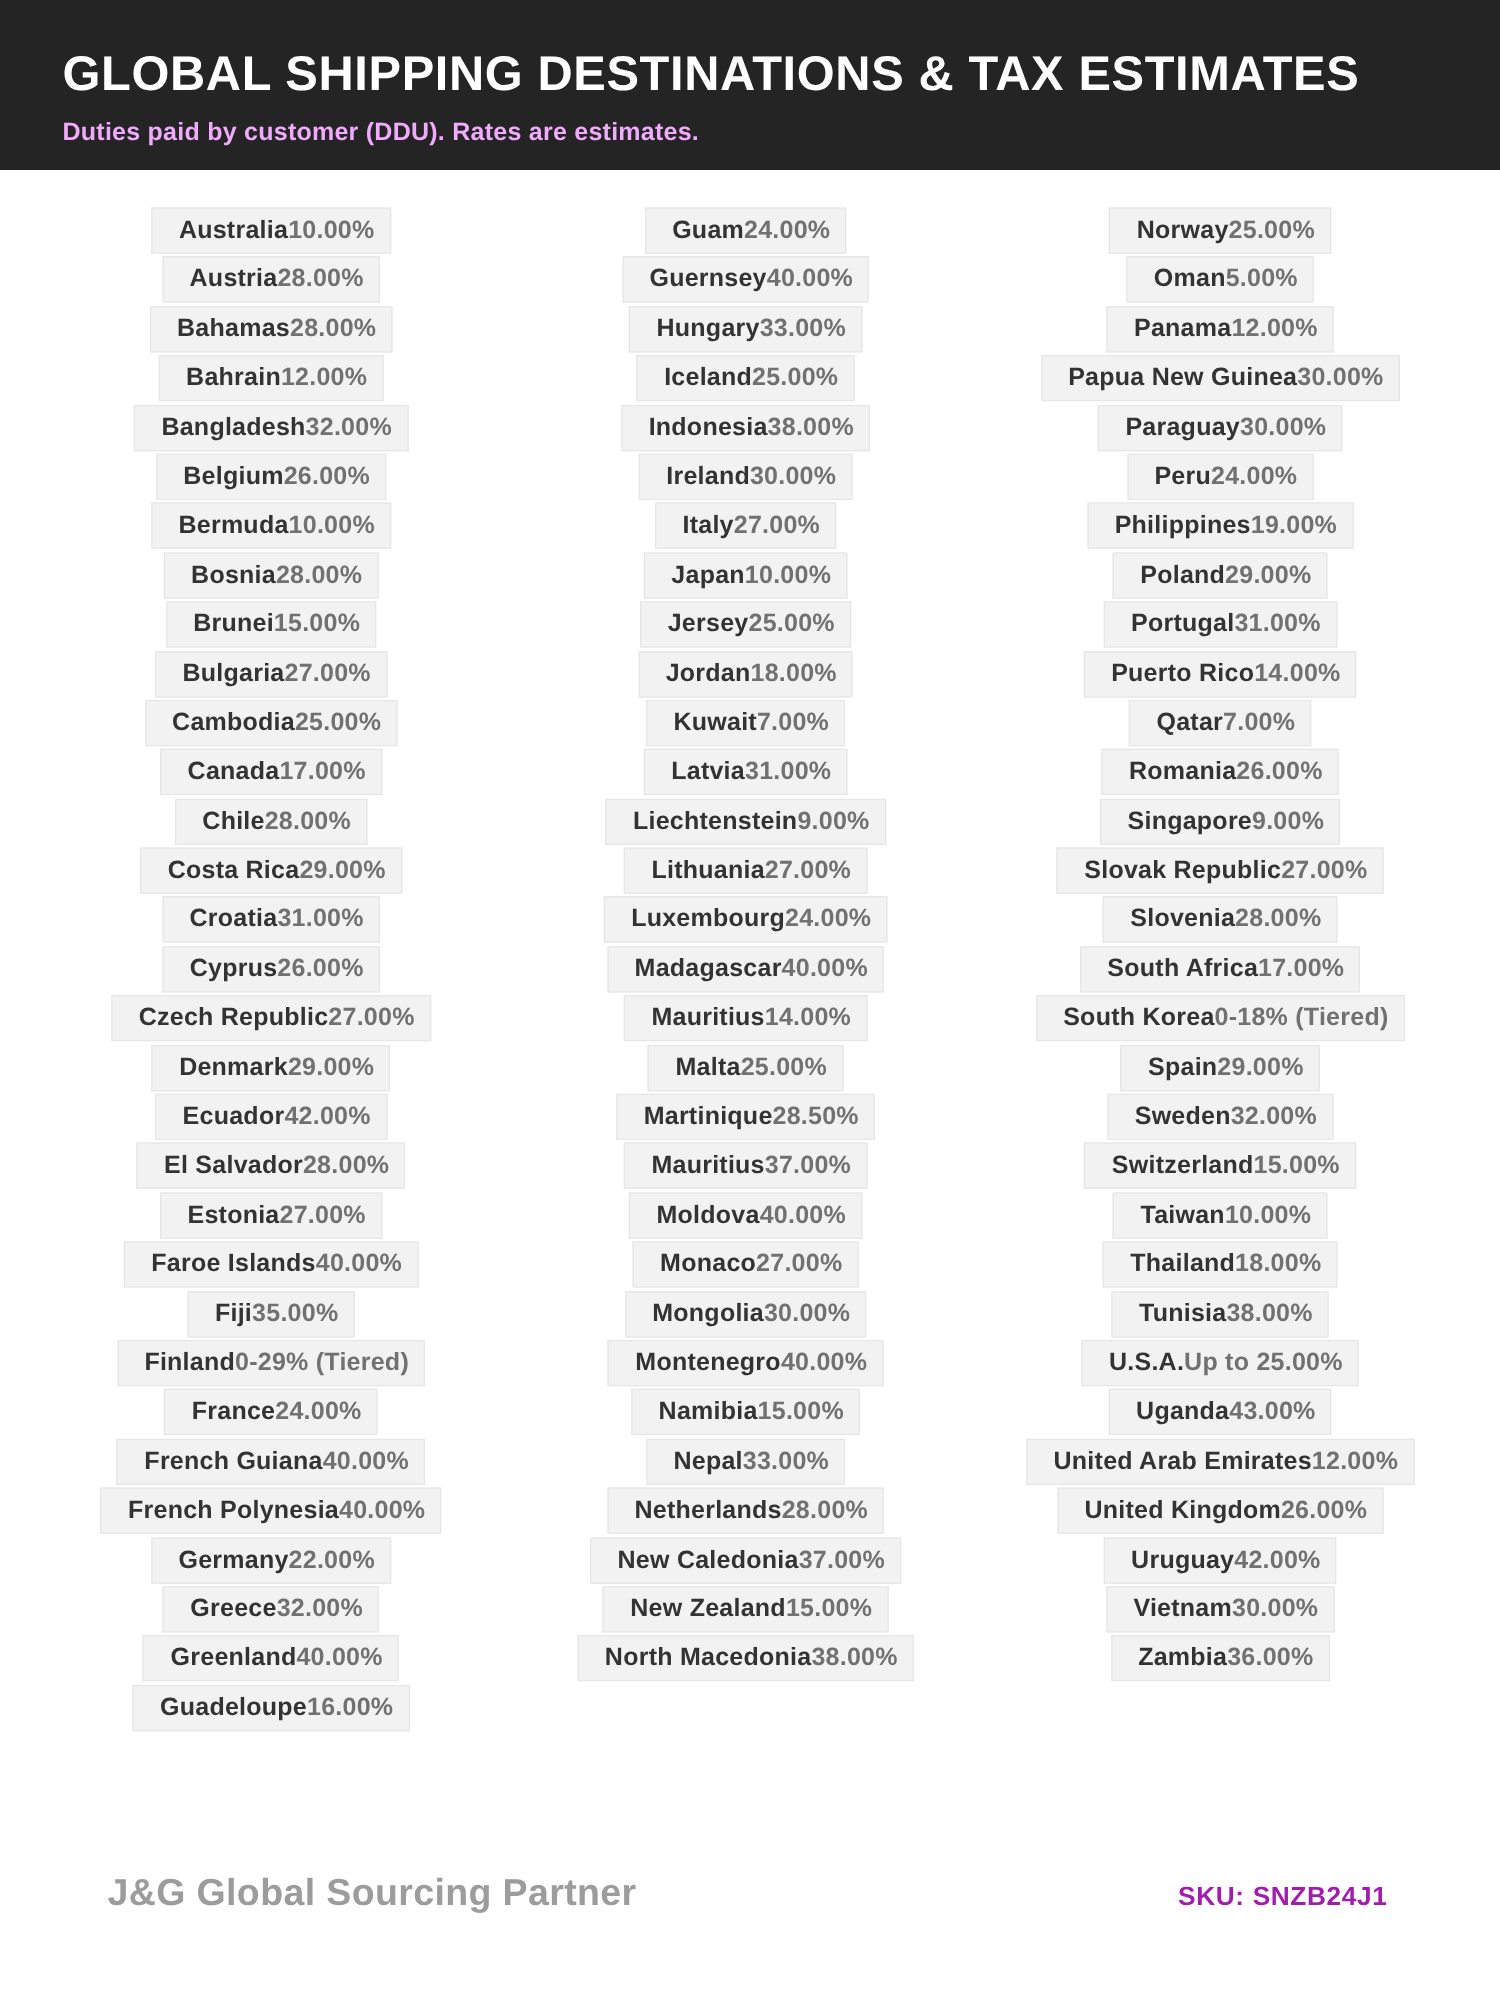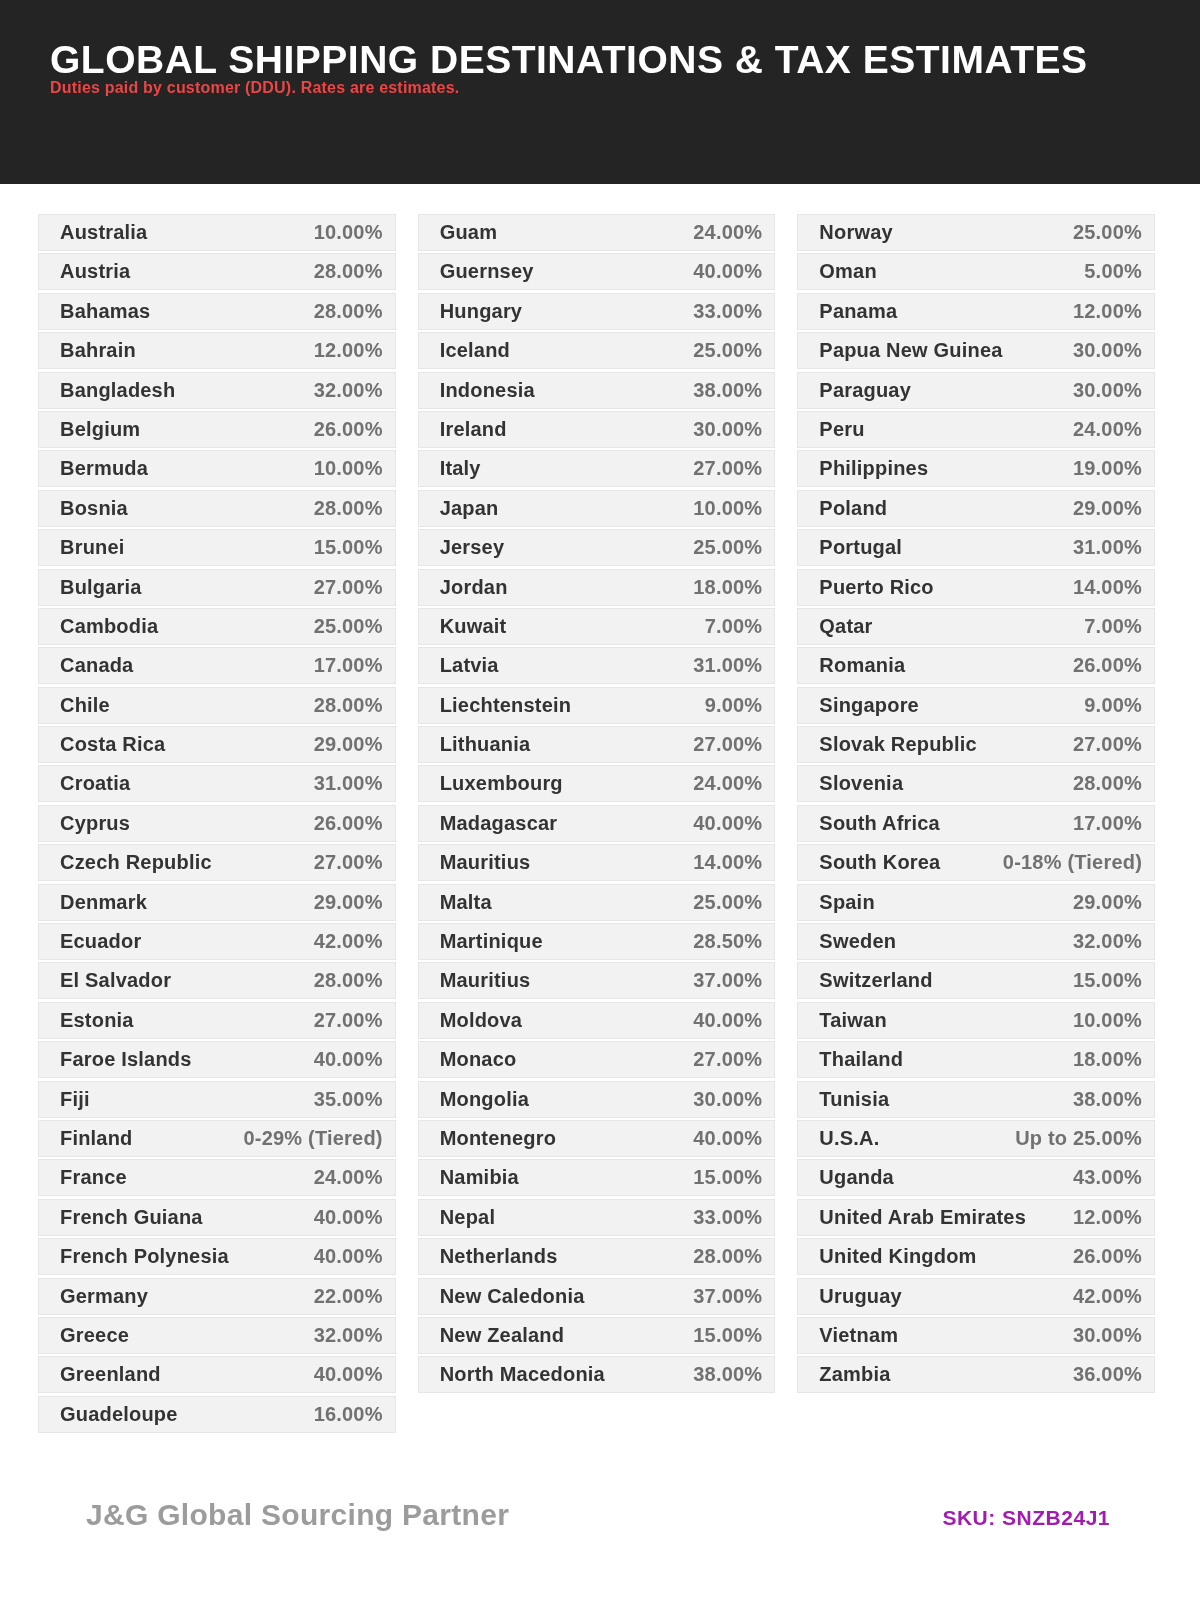--- a/index.html
+++ b/index.html
@@ -11,49 +11,50 @@
   .page {
     position: relative;
     width: 1200px;
     height: 1600px;
     background: #ffffff;
     overflow: hidden;
   }
   
   .header {
     background: #242424;
-    height: 184px;
+    height: 136px;
     box-sizing: border-box;
     padding: 40px 40px 0 50px;
   }
   .header .title {
     color: #ffffff;
     font-size: 39px;
     font-weight: bold;
     letter-spacing: 0.5px;
     line-height: 1.0;
     white-space: nowrap;
   }
   .header .subtitle {
-    color: #ef4444;
-    font-size: 16px;
-    font-weight: bold;
-    margin-top: 0;
+    color: #f0abfc;
+    font-size: 20px;
+    font-weight: bold;
+    margin-top: 16px;
     letter-spacing: 0.2px;
   }
   
   .table-wrap {
     display: flex;
     gap: 22px;
     padding: 30px 45px 0 38px;
   }
   .col {
     flex: 1;
     display: flex;
     flex-direction: column;
+    align-items: center;
   }
   .row {
     height: 37px;
     box-sizing: border-box;
     margin-bottom: 2.4px;
     background: #f2f2f2;
     border: 1px solid #e6e6e6;
     display: flex;
     align-items: center;
     justify-content: space-between;

